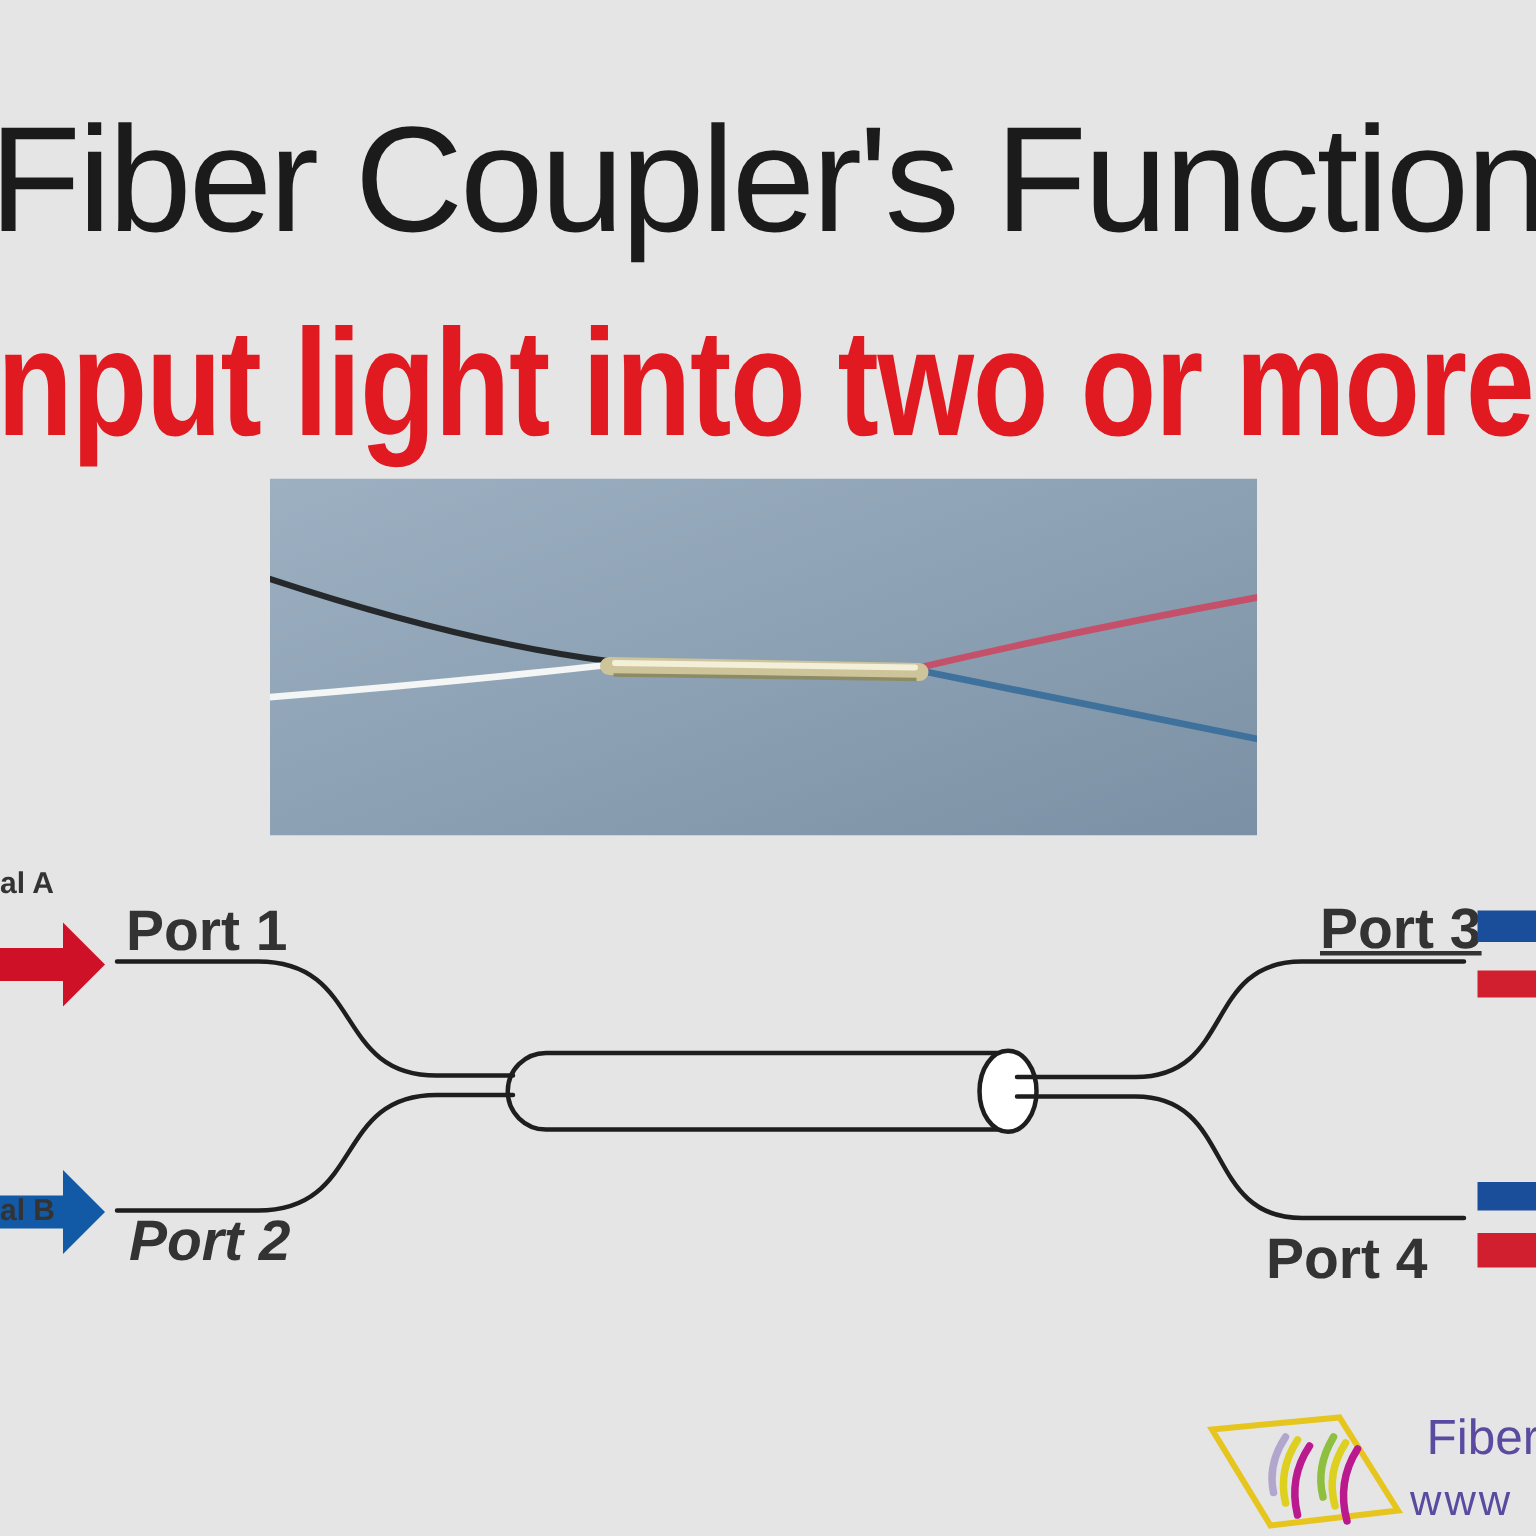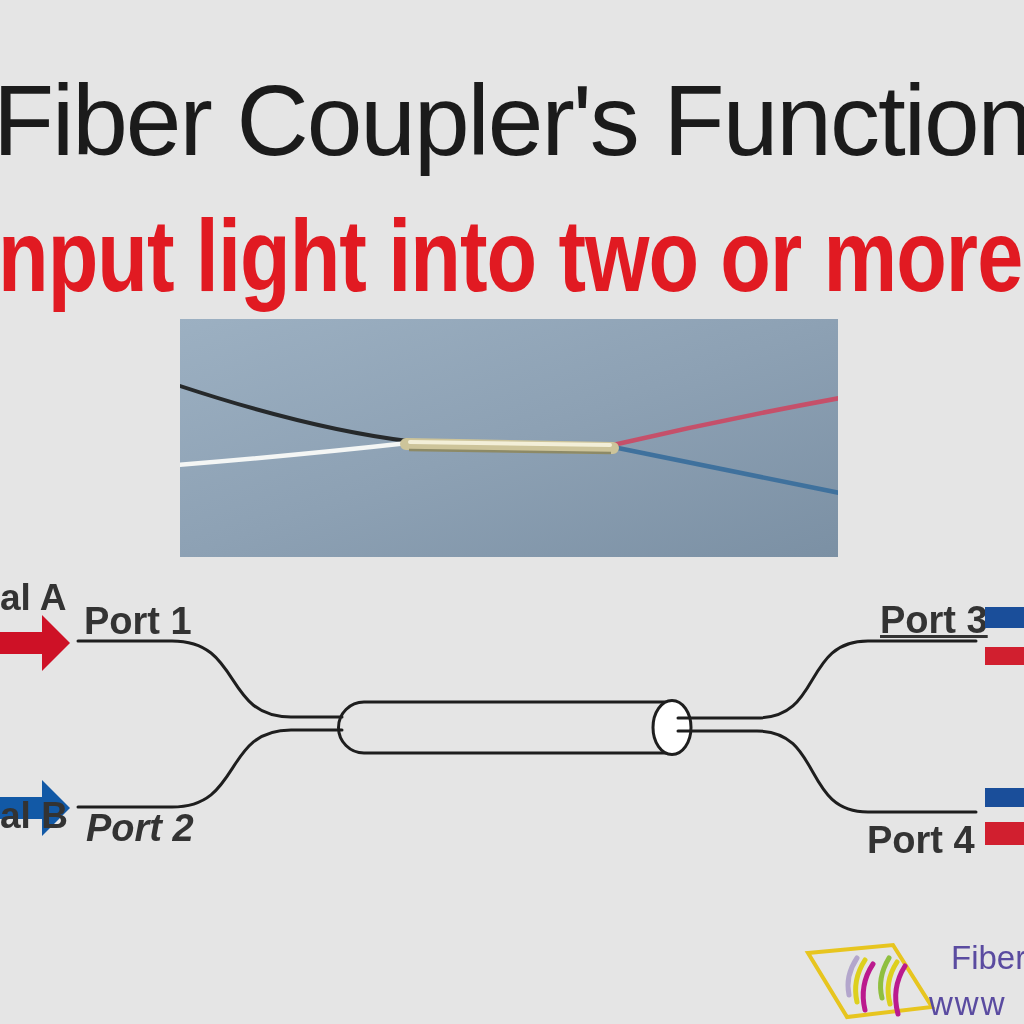--- a/index.html
+++ b/index.html
@@ -25,40 +25,40 @@
   .photo svg { display:block; }
   .diagram-svg {
     position:absolute; left:0; top:575px; width:1024px; height:300px;
   }
   .fiber-line { fill:none; stroke:#1e1e1e; stroke-width:3; stroke-linecap:round; }
   .label {
     position:absolute; color:#333333; font-weight:700; line-height:1.1;
     white-space:nowrap;
   }
   .port-label { font-size:38px; }
-  .signal-label { font-size:37px; }
+  .signal-label { font-size:20px; }
   .lbl-signal-a { left:0px;  top:578px; }
   .lbl-port1   { left:84px;  top:601px; }
   .lbl-port2   { left:86px;  top:808px;font-style:italic; }
   .lbl-port3   { left:880px; top:600px;text-decoration:underline; }
-  .lbl-port4   { left:867px; top:820px; }
+  .lbl-port4   { left:844px; top:820px; }
   .lbl-signal-b{ left:0px;   top:796px; }
   .bar { position:absolute; left:985px; width:42px; }
   .bar-blue-top    { top:607px; height:21px; background:#1a4e9a; }
   .bar-red-top     { top:647px; height:18px; background:#d11f2f; }
   .bar-blue-bottom { top:788px; height:19px; background:#1a4e9a; }
   .bar-red-bottom  { top:822px; height:23px; background:#d11f2f; }
   .logo { position:absolute; left:795px; top:938px; width:229px; height:86px; }
   .logo svg { position:absolute; left:0; top:0; }
   .logo-line1 {
     position:absolute; left:156px; top:3px; font-size:33px; line-height:1;
     color:#5a4ba0; white-space:nowrap;
   }
   .logo-line2 {
-    position:absolute; left:134px; top:49px; font-size:33px; line-height:1;
+    position:absolute; left:145px; top:49px; font-size:29px; line-height:1;
     letter-spacing:2px; color:#5a4ba0; white-space:nowrap;
   }
 </style>
 </head>
 <body>
 
 <div class="slide">
 
   <div class="title" style="color: rgb(27, 27, 27);">Fiber Coupler's Function</div>
 

